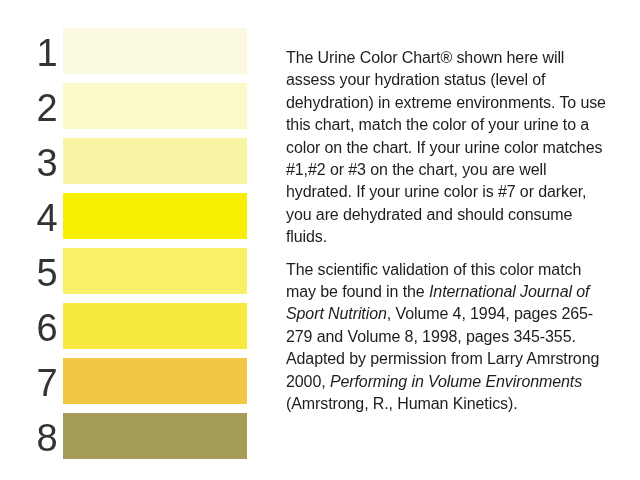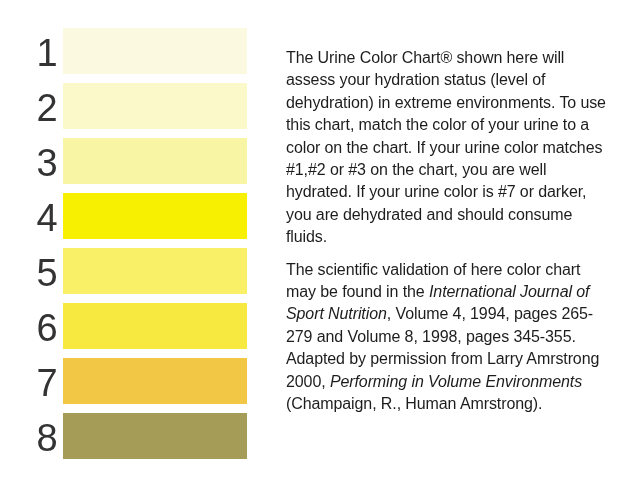--- a/index.html
+++ b/index.html
@@ -104,16 +104,16 @@
 
     <div class="swatch-row">
       <span class="swatch-num">8</span>
       <div class="swatch" style="background-color: rgb(165, 156, 88);"></div>
     </div>
 
   </div>
 
   <div class="text-col">
     <p><span>The Urine Color Chart® shown here will assess your hydration status (level of dehydration) in extreme environments. To use this chart, match the color of your urine to a color on the chart. If your urine color matches #1,#2 or #3 on the chart, you are well hydrated. If your urine color is #7 or darker, you are dehydrated and should consume fluids.</span></p>
-    <p><span>The scientific validation of here color chart may be found in the </span><em>International Journal of Sport Nutrition</em><span>, Volume 4, 1994, pages 265-279 and Volume 8, 1998, pages 345-355. Adapted by permission from Larry Amrstrong 2000, </span><em>Performing in Volume Environments</em><span> (Champaign, R., Human Amrstrong).</span></p>
+    <p><span>The scientific validation of this color match may be found in the </span><em>International Journal of Sport Nutrition</em><span>, Volume 4, 1994, pages 265-279 and Volume 8, 1998, pages 345-355. Adapted by permission from Larry Amrstrong 2000, </span><em>Performing in Volume Environments</em><span> (Amrstrong, R., Human Kinetics).</span></p>
   </div>
 
 </div>
 
 </body></html>

